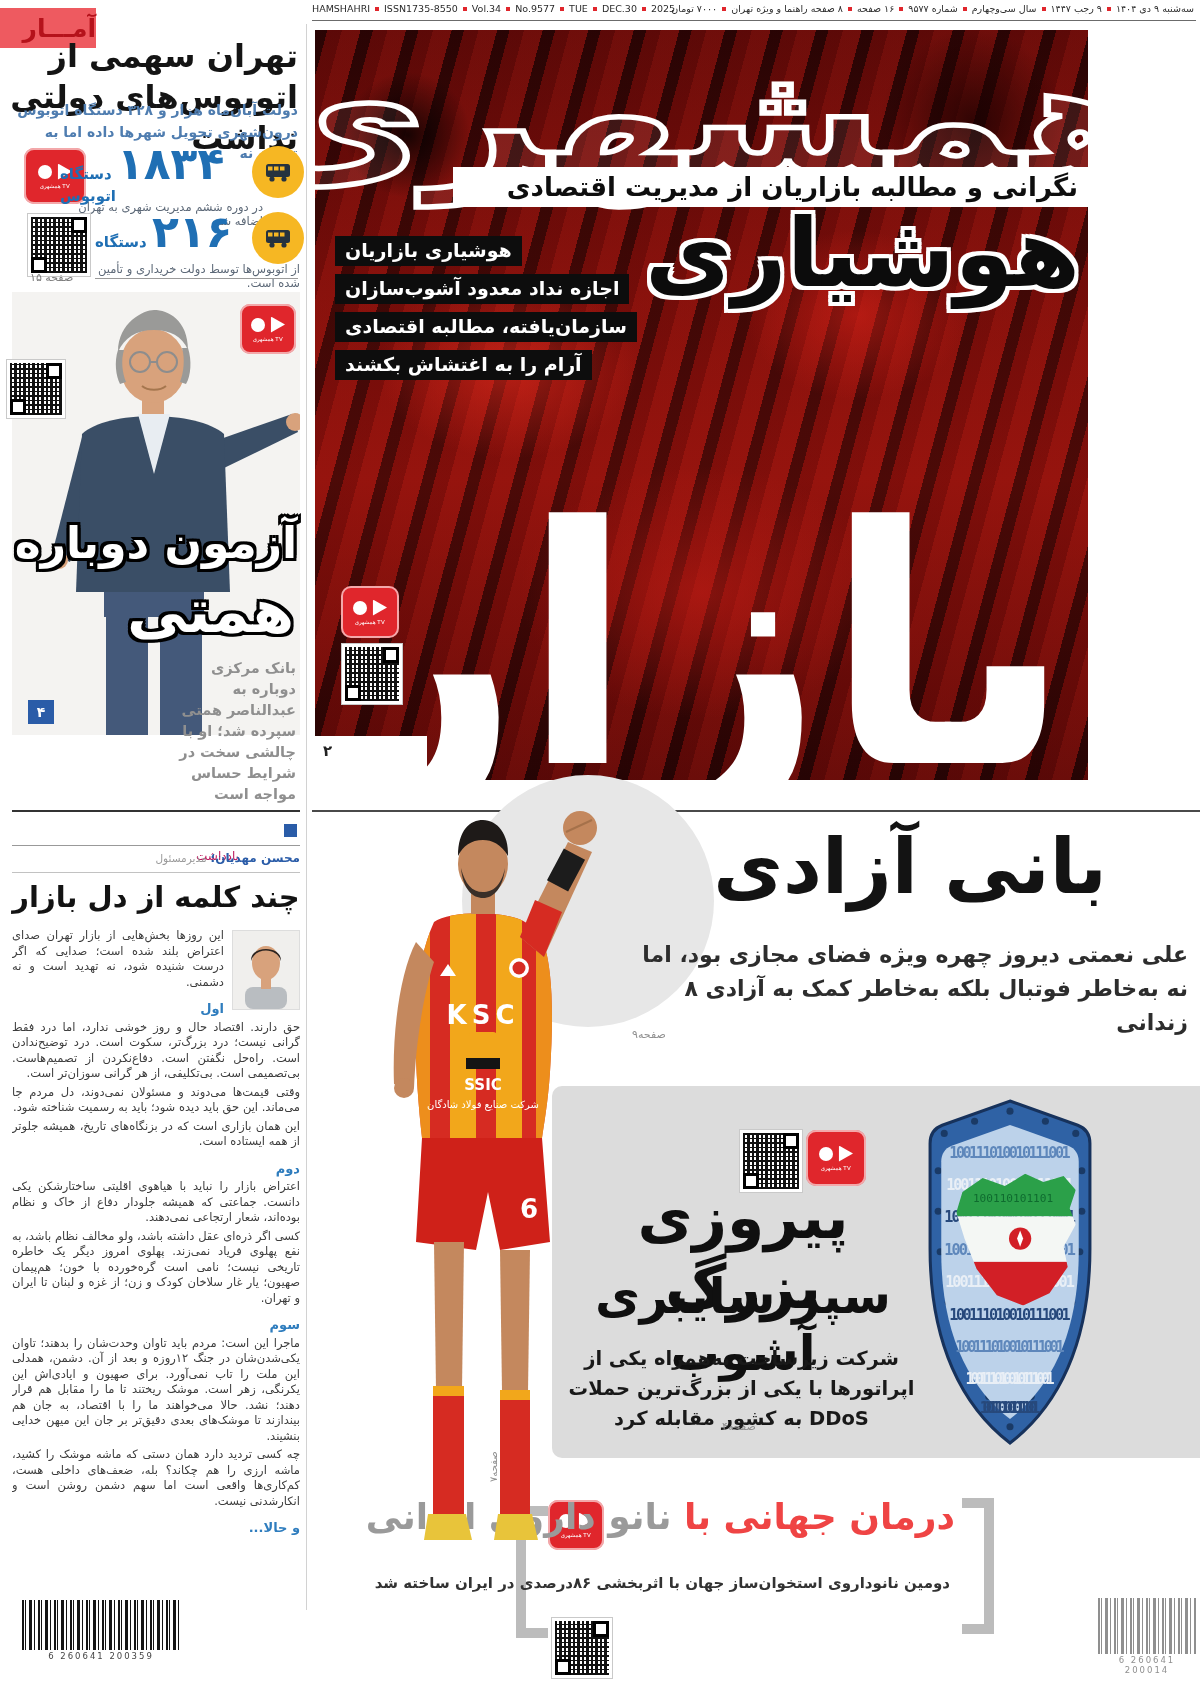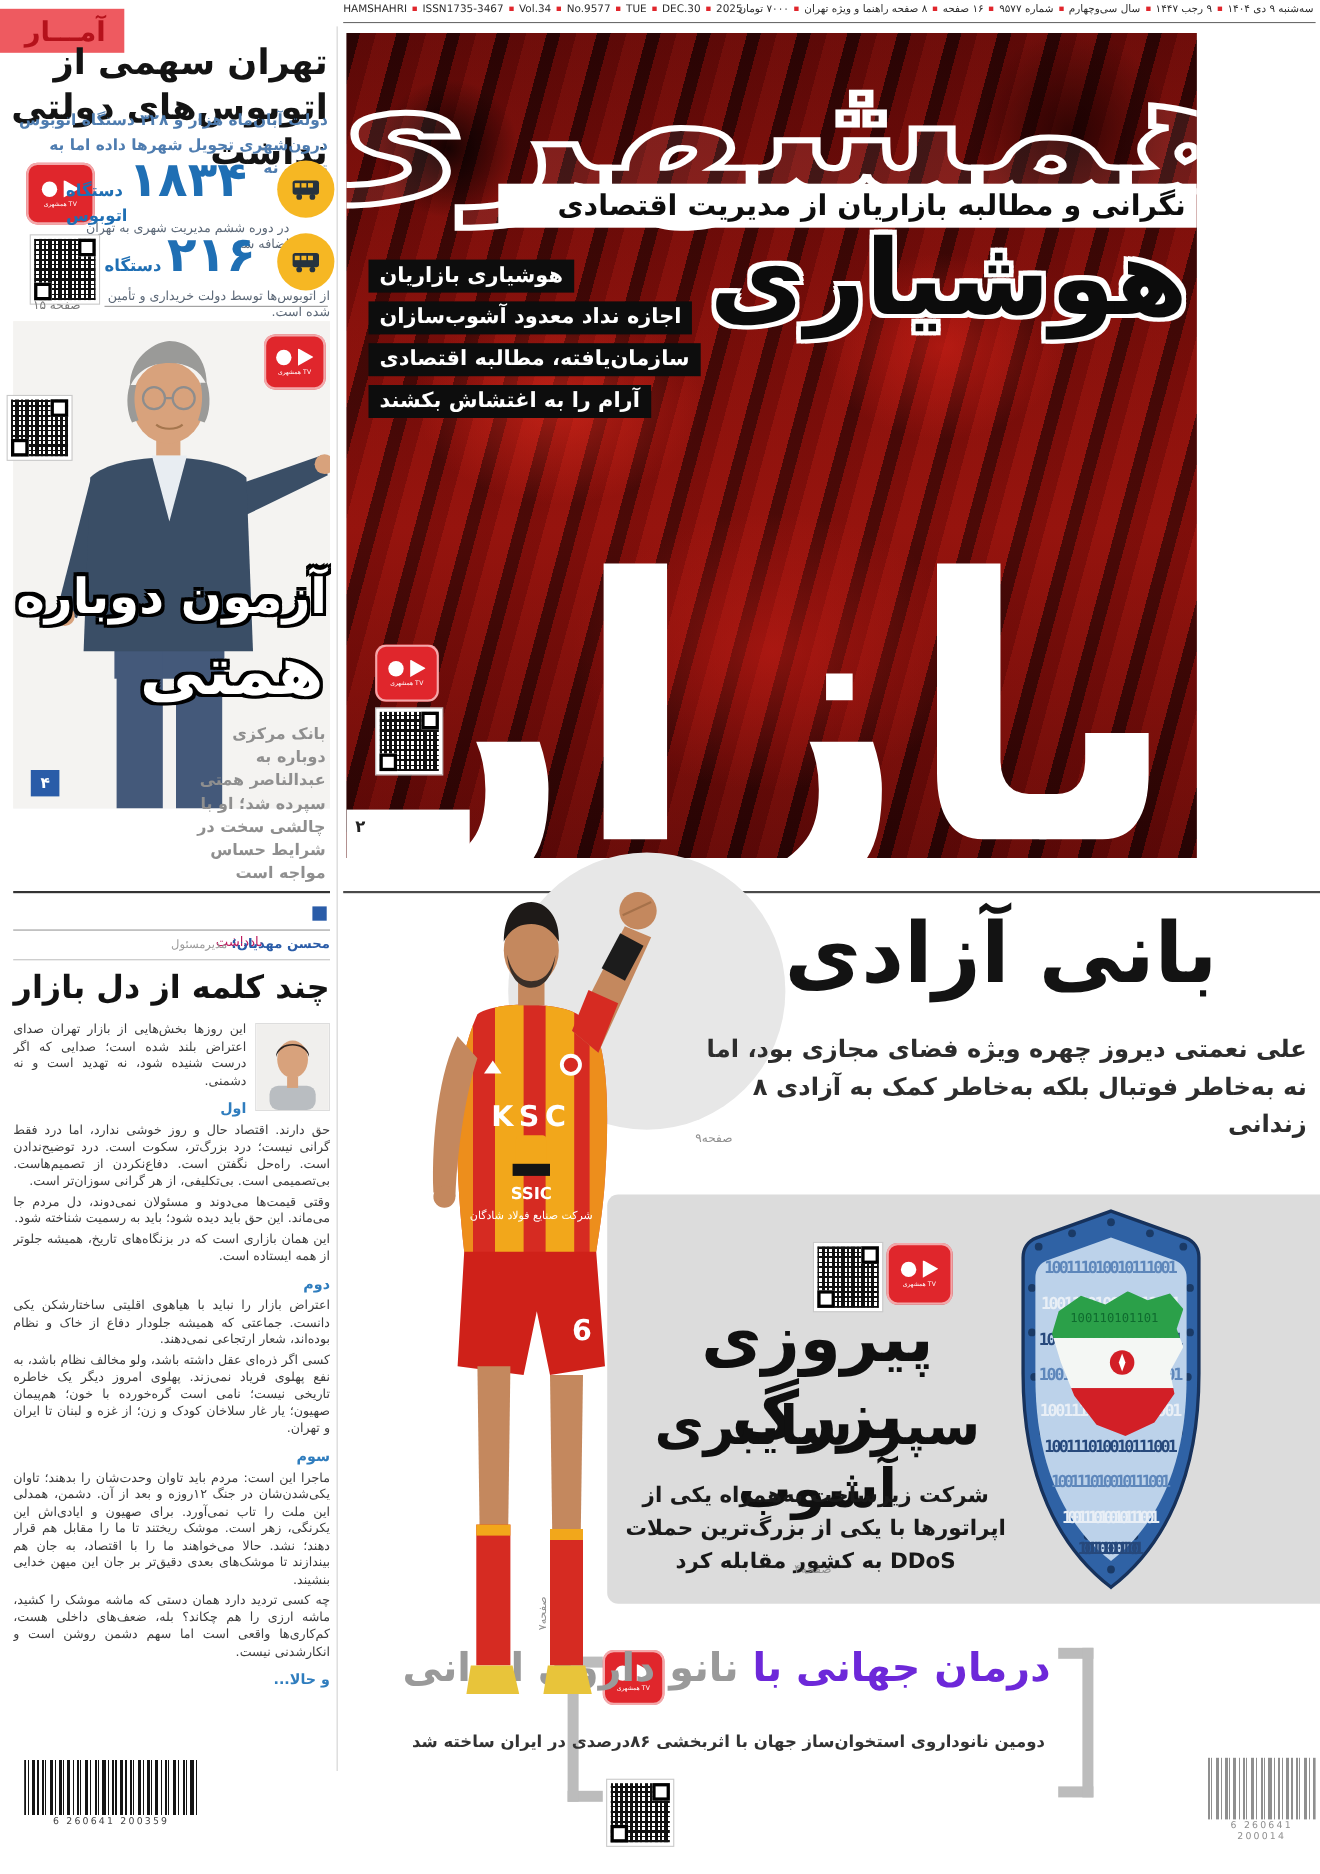--- a/index.html
+++ b/index.html
@@ -13,21 +13,21 @@
   .hdr{top:3px;font-size:9.5px;color:#2b2b2b;display:flex;align-items:center;}
   .hdr .tok{white-space:nowrap;}
   .hdr .tok:not(:first-child)::before{content:"";display:inline-block;width:4px;height:4px;
       background:#e0262c;margin:0 5px 1px 5px;vertical-align:middle;}
   .hdr-rule{top:20px;left:312px;right:4px;height:1px;background:#6b6b6b;}
   .v-rule{left:306px;top:24px;width:1px;height:1586px;background:#d2d2d2;}
 
   
   .tag-amar{left:0;top:8px;width:96px;height:40px;background:#ee5a60;color:#b5121b;
       font-weight:bold;font-size:25px;display:flex;align-items:center;justify-content:flex-start;
-      padding-right:17px;direction:rtl;}
+      padding-right:0;direction:rtl;}
   .bus-head{left:4px;top:12px;width:294px;text-align:right;font-weight:900;color:#141414;
       font-size:32px;line-height:1.28;margin-top:24px;}
   .bus-sub{left:4px;top:100px;width:294px;text-align:right;color:#4f7db0;font-size:14px;
       font-weight:600;line-height:1.55;}
   .stat-num{color:#1f6fb4;font-weight:900;font-size:44px;line-height:1;}
   .stat-unit{color:#1f6fb4;font-weight:800;font-size:15px;}
   .stat-desc{color:#5c6877;font-size:11.5px;text-align:right;}
   .ycircle{width:52px;height:52px;border-radius:50%;background:#f6b723;display:flex;
       align-items:center;justify-content:center;}
 
@@ -122,21 +122,21 @@
   svg text.bin:nth-of-type(3n){fill:#27497c;}
 
   
   .nano-vnote{left:488px;top:1482px;transform:rotate(-90deg);transform-origin:left top;
       font-size:10px;color:#8f8f8f;white-space:nowrap;}
   .brk{border-color:#bcbcbc;border-style:solid;}
   .brk-l{left:516px;top:1506px;width:22px;height:112px;border-width:10px 0 10px 10px;}
   .brk-r{left:962px;top:1498px;width:22px;height:116px;border-width:10px 10px 10px 0;}
   .nano-h{left:560px;top:1496px;width:395px;text-align:center;font-size:36px;font-weight:900;
       white-space:nowrap;}
-  .nano-h .blk{color:#6d28d9;margin-top:32px;}
+  .nano-h .blk{color:#ef4444;margin-top:32px;}
   .nano-h .gry{color:#9a9a9a;}
   .nano-sub{left:565px;top:1574px;width:385px;text-align:center;font-size:15px;font-weight:700;
       color:#333;white-space:nowrap;}
 
   
   .note-sq{left:284px;top:824px;width:13px;height:13px;background:#2a5ca8;}
   .note-label{left:155px;top:849px;width:125px;text-align:center;font-size:12px;color:#be185d;}
   .note-rule2{left:12px;width:288px;top:845px;height:1px;background:#999;}
   .note-author{left:12px;width:288px;top:851px;text-align:right;font-size:12px;}
   .note-author .nm{color:#2a5ca8;font-weight:800;}
@@ -150,21 +150,21 @@
   .note-photo{float:right;width:66px;height:78px;margin:2px 0 5px 8px;border:1px solid #ddd;}
   .note-head{color:#2f7dbe;font-weight:800;font-size:13px;margin:11px 0 3px 0;}
 </style>
 </head>
 <body>
 
 <div class="page">
 
   <div class="abs hdr ltr" style="left:312px;">
       <span class="tok">HAMSHAHRI</span>
-      <span class="tok">ISSN1735-3467</span>
+      <span class="tok">ISSN1735-8550</span>
       <span class="tok">Vol.34</span>
       <span class="tok">No.9577</span>
       <span class="tok">TUE</span>
       <span class="tok">DEC.30</span>
       <span class="tok">2025</span>
     </div>
   <div class="abs hdr rtl" style="right:6px;">
       <span class="tok">سه‌شنبه ۹ دی ۱۴۰۴</span>
       <span class="tok">۹ رجب ۱۴۴۷</span>
       <span class="tok">سال سی‌وچهارم</span>

